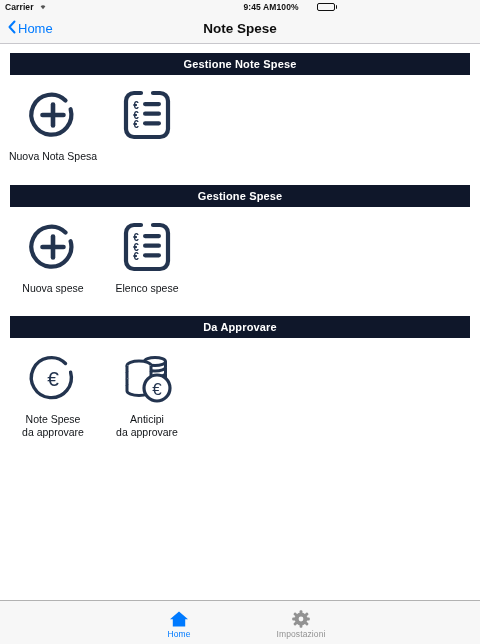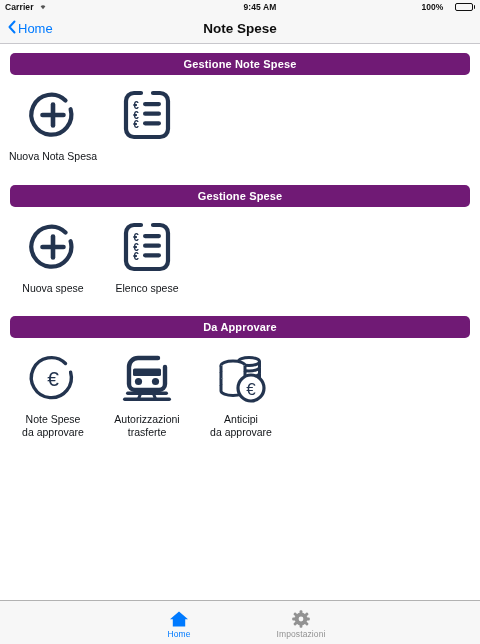--- a/index.html
+++ b/index.html
@@ -24,21 +24,21 @@
     display: flex;
     align-items: center;
     padding: 4px 5px;
     font-size: 8.5px;
     font-weight: bold;
     color: #111;
     letter-spacing: .1px;
   }
   .status-left { display: flex; align-items: center; gap: 4px; flex: 1; }
   .status-center { flex: 0 0 auto; margin-left: 40px; }
-  .status-right { display: flex; align-items: center; gap: 11px; flex: 1; justify-content: flex-end; }
+  .status-right { display: flex; align-items: center; gap: 18px; flex: 1; }
 
   .wifi-icon { display: block; }
   .battery-wrap { display: flex; align-items: center; }
   .battery-body {
     width: 18px; height: 8px;
     border: 1px solid #111;
     border-radius: 2px;
     padding: 1px;
   }
   .battery-fill { height: 100%; width: 100%; background: #111; border-radius: 1px; }
@@ -79,22 +79,22 @@
     background: #ffffff;
     height: calc(644px - 14px - 31px - 44px);
     overflow: hidden;
     padding-top: 9px;
   }
 
   .section { margin-bottom: 0; }
 
   .section-header {
     margin: 0 10px 10px 10px;
-    background: #701a75;
-    border-radius: 5px;
+    background: #0f172a;
+    border-radius: 0;
     height: 22px;
     display: flex;
     align-items: center;
     justify-content: center;
     color: #ffffff;
     font-size: 11px;
     font-weight: bold;
     letter-spacing: .15px;
   }
 
@@ -267,36 +267,20 @@
         <div class="tile-icon">
           <svg width="56" height="56" viewBox="0 0 56 56">
             <path d="M40.5 13.5 A20 20 0 1 0 45.6 22.2" fill="none" stroke="#23344f" stroke-width="3.4" stroke-linecap="round"></path>
             <text x="28" y="35.5" font-family="Liberation Sans, sans-serif" font-size="21" fill="#23344f" text-anchor="middle">€</text>
           </svg>
         </div>
         <div class="tile-label">Note Spese
 da approvare</div>
       </div>
 
-      <div class="tile">
-        <div class="tile-icon">
-          <svg width="54" height="56" viewBox="0 0 54 56">
-            <path d="M38 8 H18 A9 9 0 0 0 9 17 V34 A6 6 0 0 0 15 40 H39 A6 6 0 0 0 45 34 V17" fill="none" stroke="#23344f" stroke-width="4.4" stroke-linecap="round"></path>
-            <rect x="13" y="18.5" width="28" height="7.5" rx="1.5" fill="#23344f"></rect>
-            <circle cx="18.5" cy="31.5" r="3.6" fill="#23344f"></circle>
-            <circle cx="35.5" cy="31.5" r="3.6" fill="#23344f"></circle>
-            <rect x="6" y="41.5" width="42" height="3.4" rx="1.7" fill="#23344f"></rect>
-            <rect x="3" y="47.5" width="48" height="3.4" rx="1.7" fill="#23344f"></rect>
-            <polygon points="20,41 16,51 19.5,51 23,41" fill="#23344f"></polygon>
-            <polygon points="34,41 38,51 34.5,51 31,41" fill="#23344f"></polygon>
-          </svg>
-        </div>
-        <div class="tile-label">Autorizzazioni
-trasferte</div>
-      </div>
 
       <div class="tile">
         <div class="tile-icon">
           <svg width="56" height="56" viewBox="0 0 56 56">
 
             <g fill="none" stroke="#23344f" stroke-width="3">
               <ellipse cx="36" cy="11.5" rx="10.5" ry="4"></ellipse>
               <path d="M25.5 11.5 V17 A10.5 4 0 0 0 46.5 17 V11.5"></path>
               <path d="M25.5 17.5 V23 A10.5 4 0 0 0 46.5 23 V17.5"></path>
               <path d="M25.5 23.5 V29 A10.5 4 0 0 0 46.5 29 V23.5"></path>

